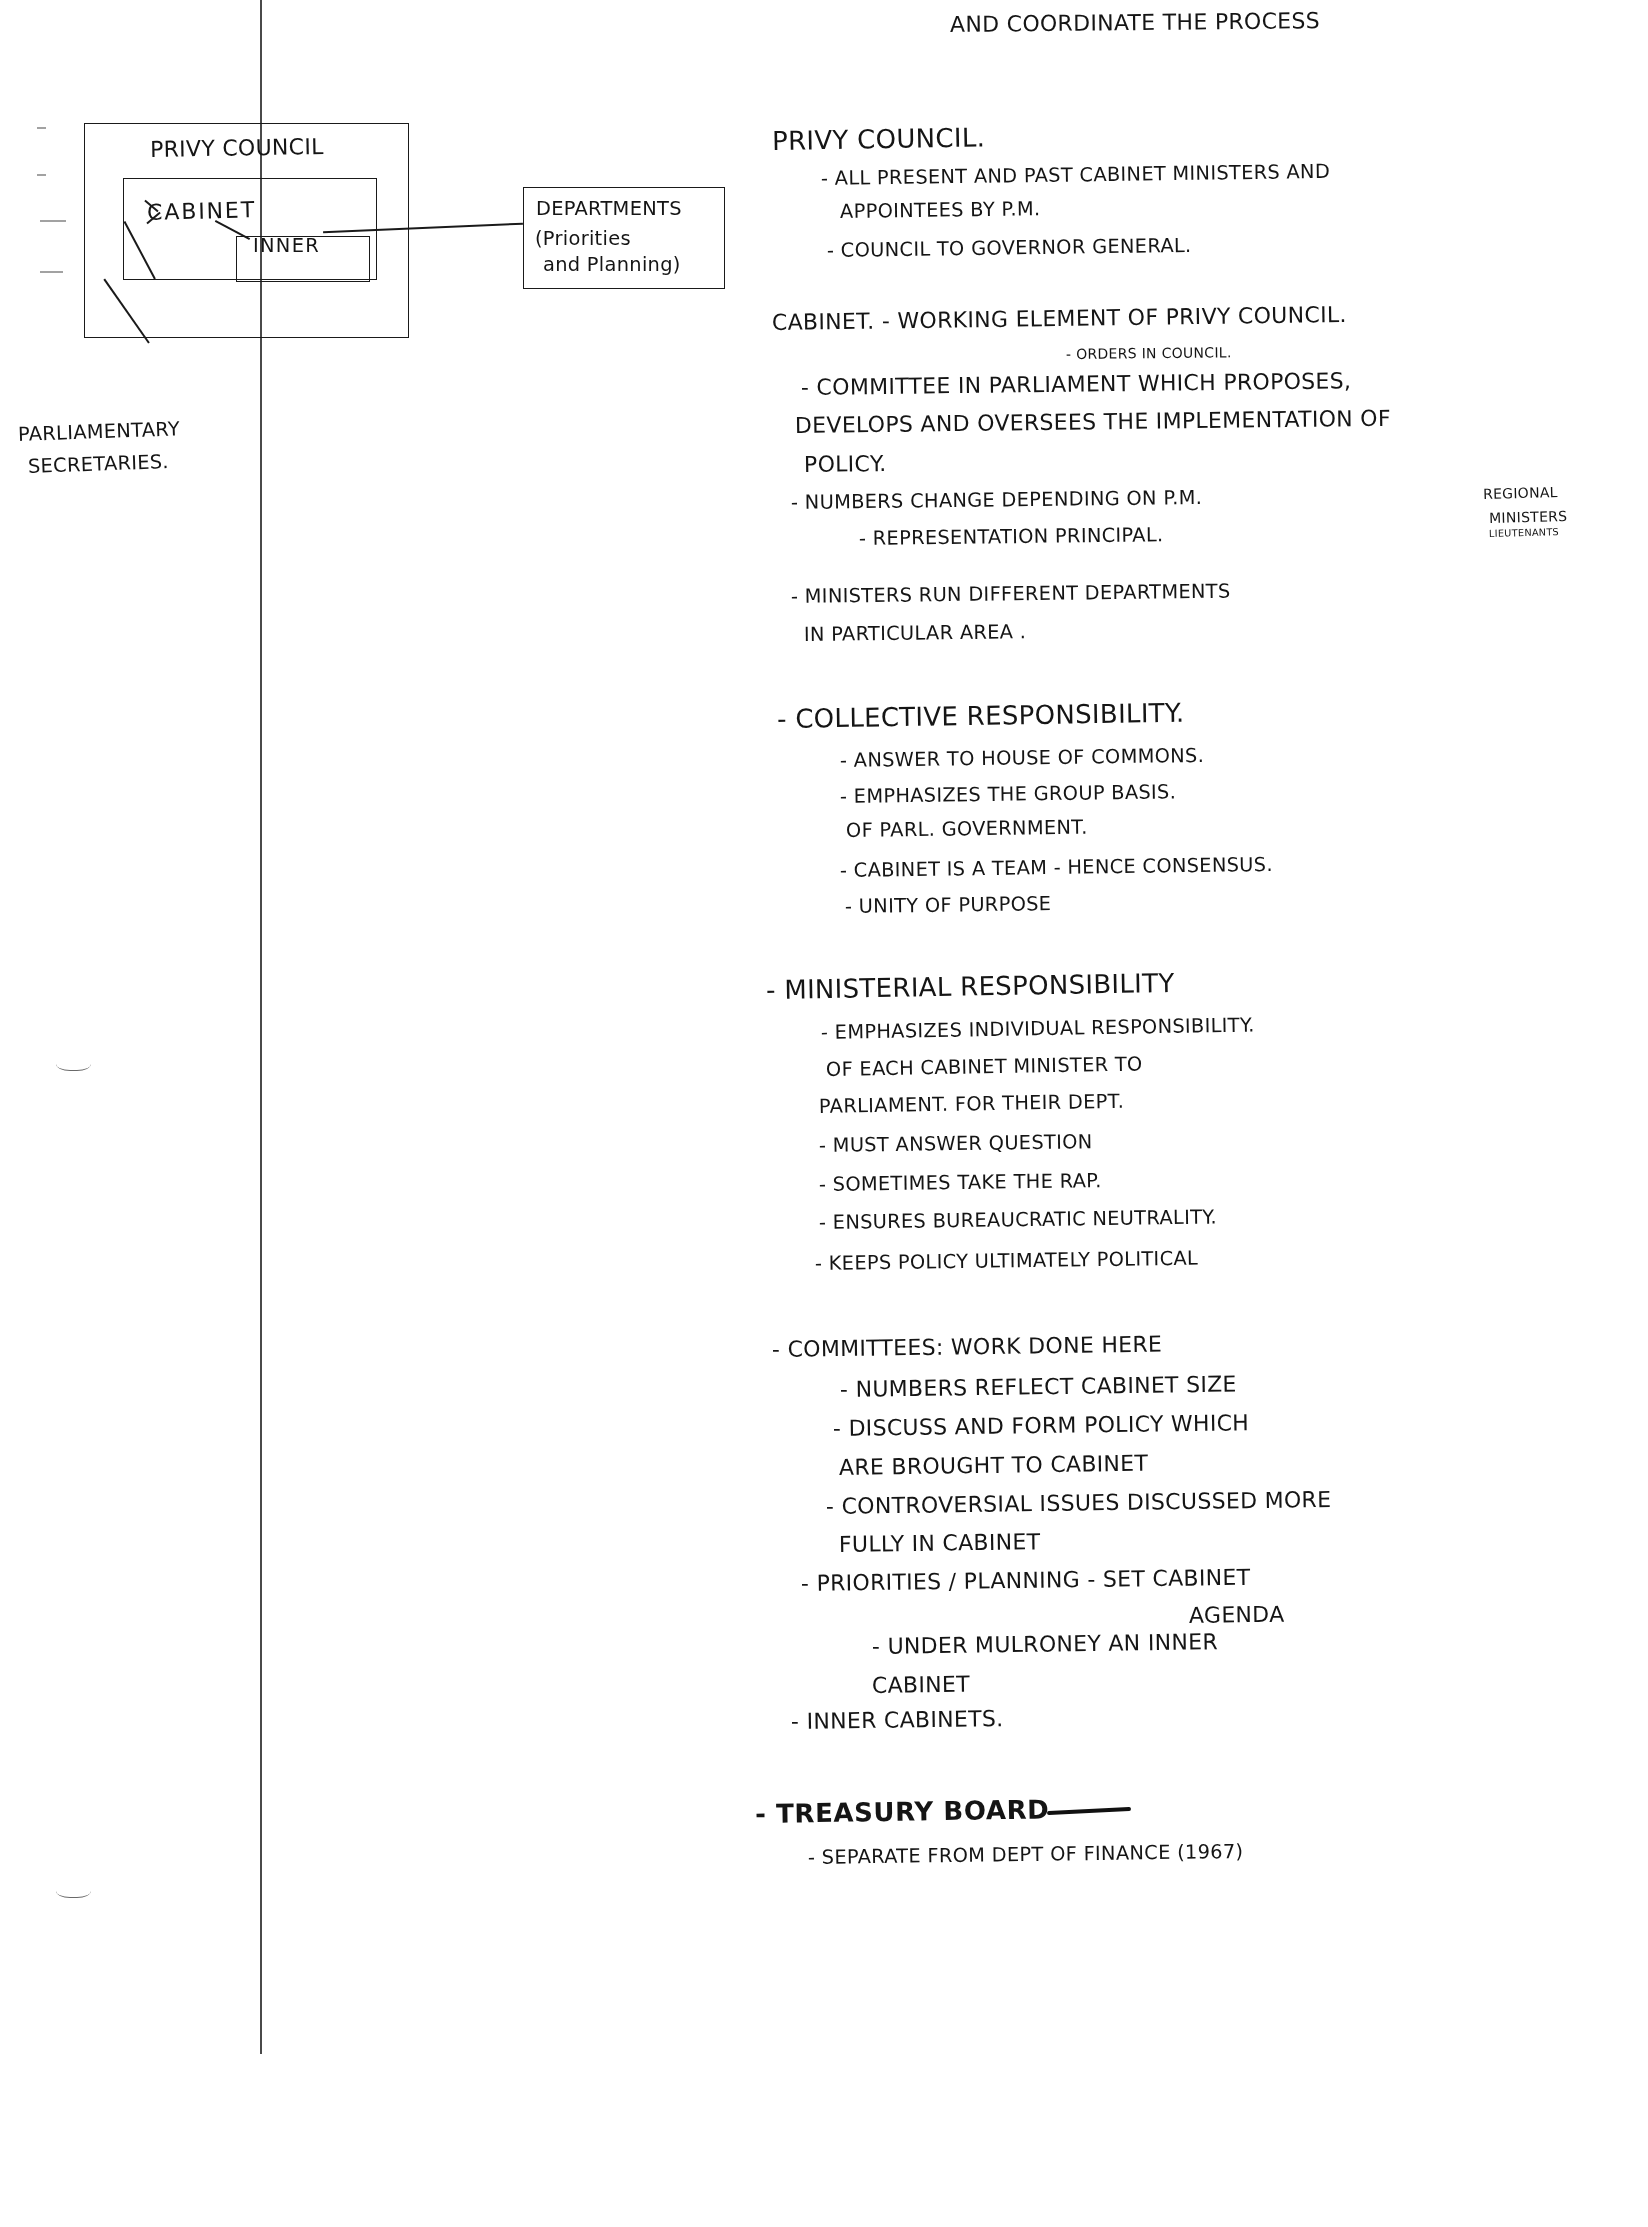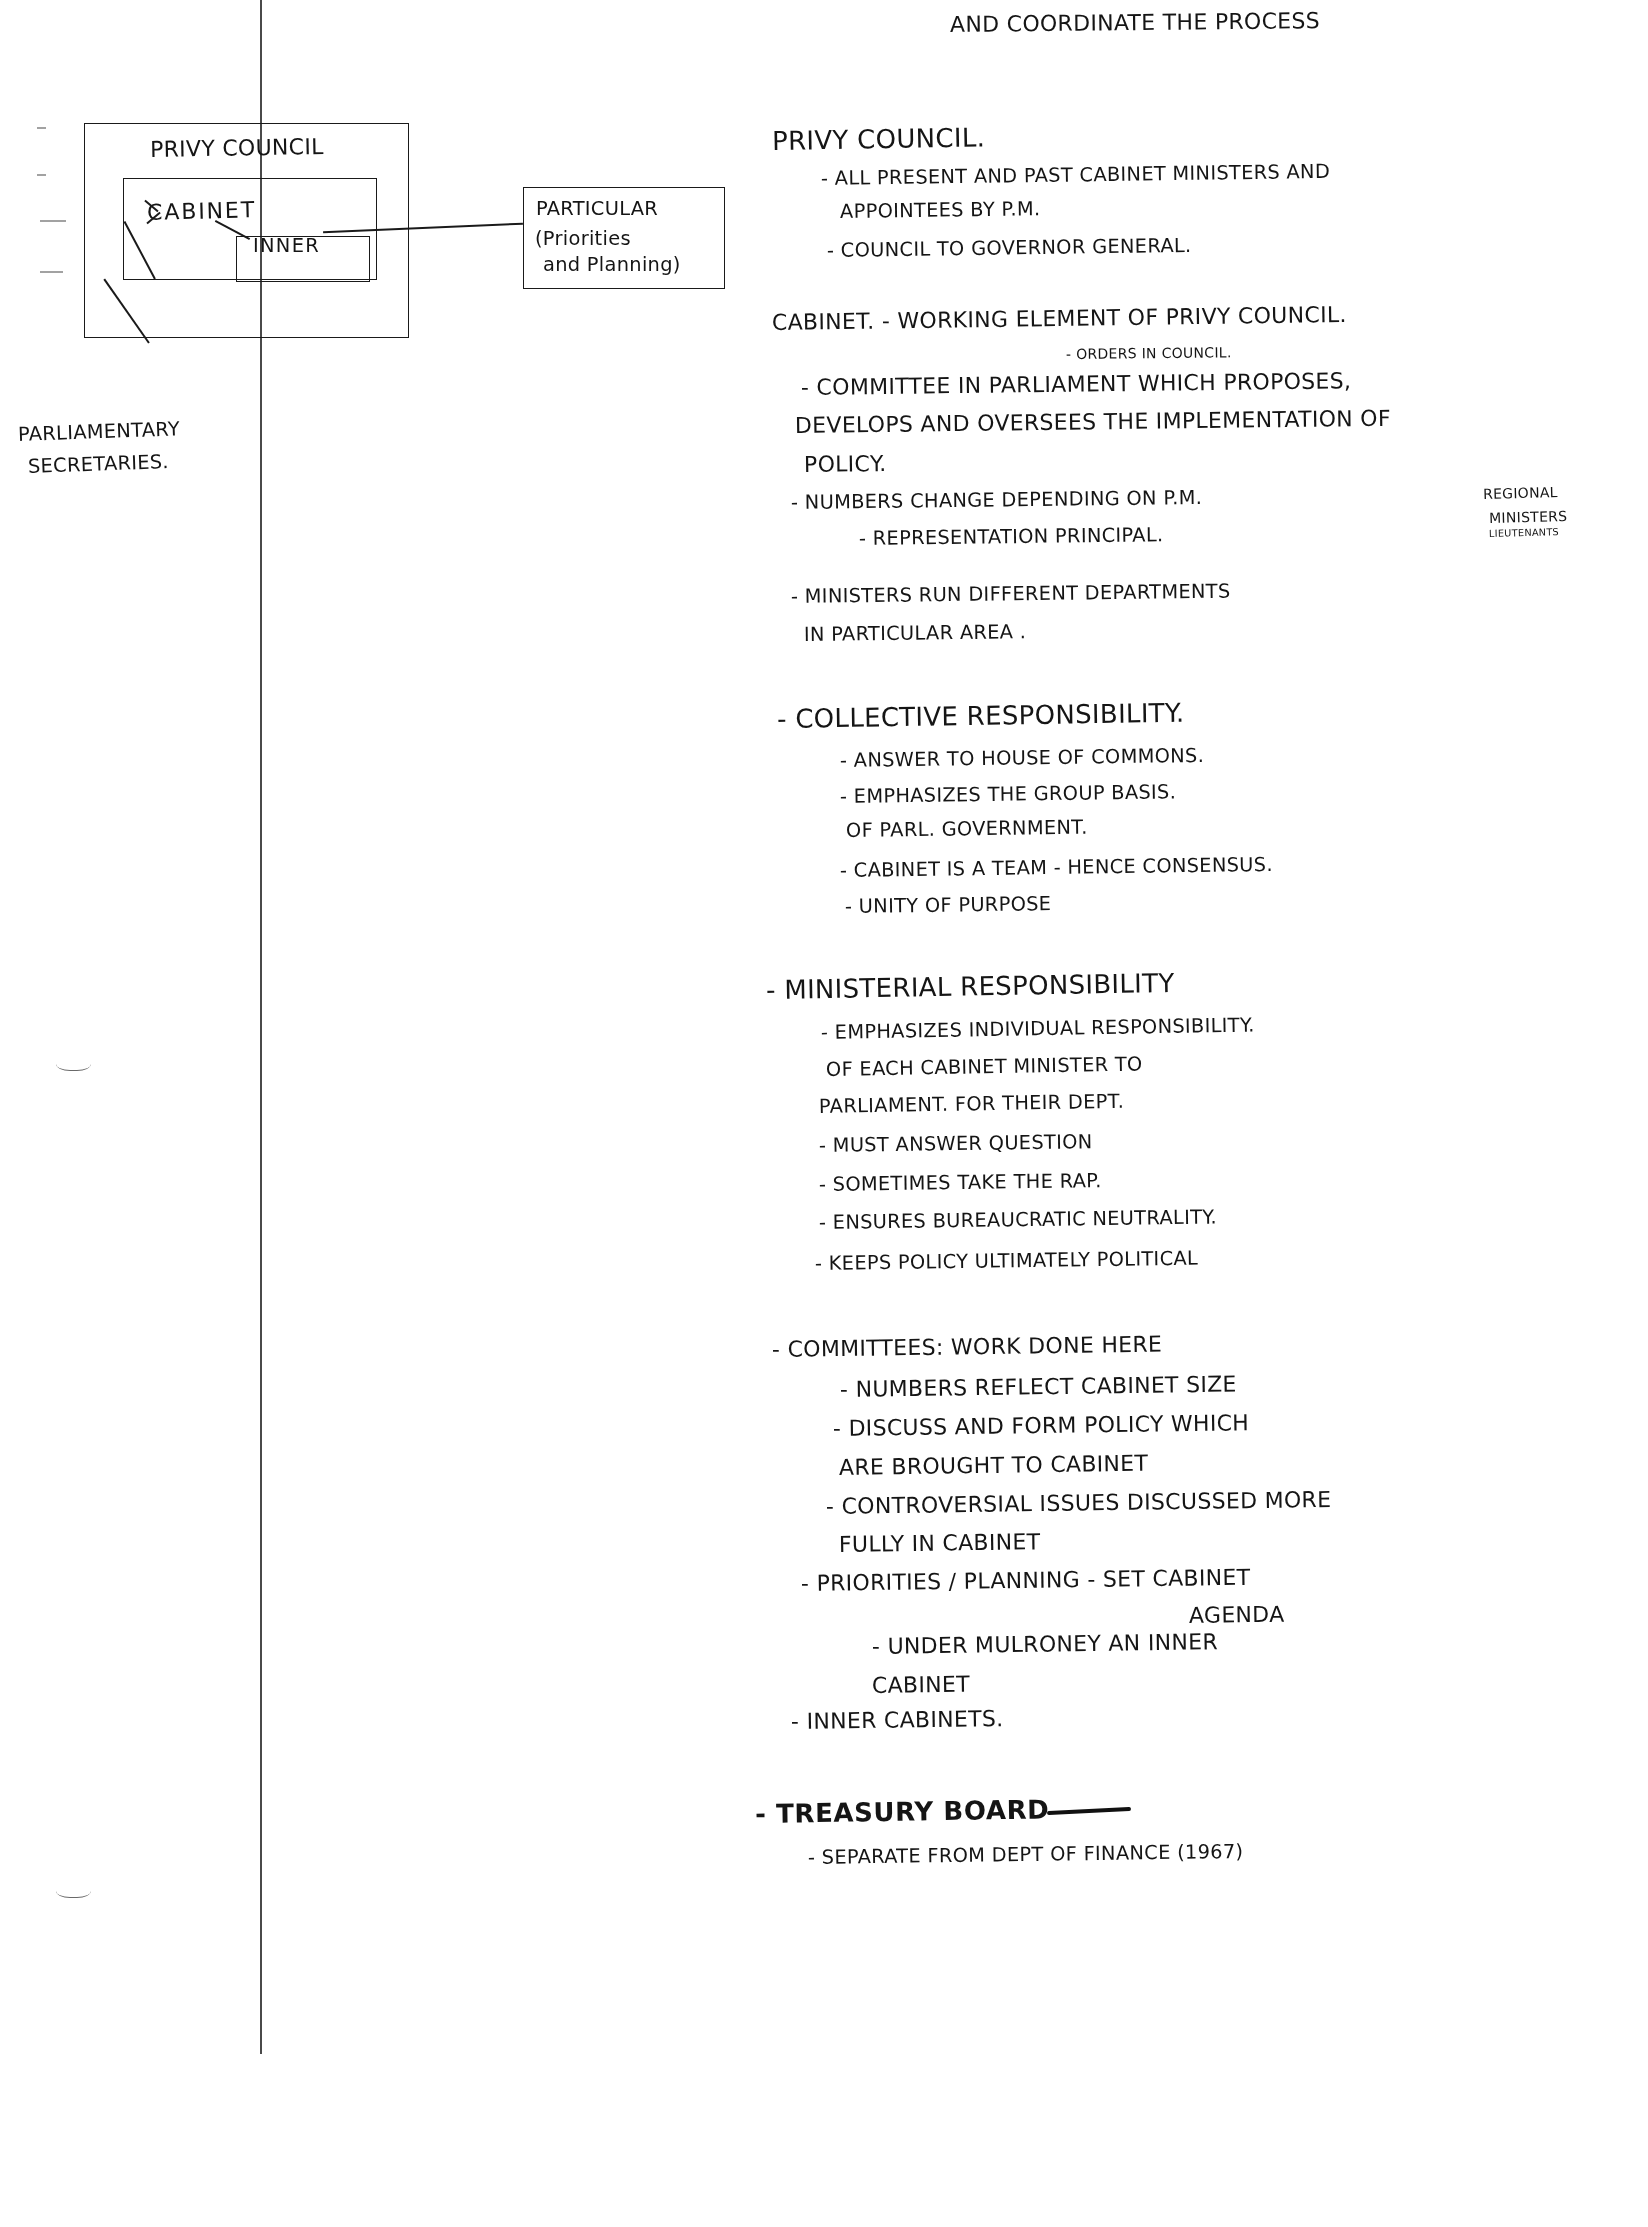--- a/index.html
+++ b/index.html
@@ -120,21 +120,21 @@
 
   <div class="box thin" style="left:236px;top:236px;width:132px;height:44px;"></div>
 
   <div class="hw med" style="left:150px;top:137px;transform:rotate(-1deg);">PRIVY COUNCIL</div>
   <div class="hw med" style="left:147px;top:200px;transform:rotate(-1.5deg);letter-spacing:1.9px;">CABINET</div>
   <div class="hw small" style="left:253px;top:234px;letter-spacing:1.3px;">INNER</div>
 
   <div class="ink-line" style="left:323px;top:227px;width:200px;height:1.9px;transform:rotate(-2.5deg);"></div>
 
   <div class="box thin" style="left:523px;top:187px;width:200px;height:100px;"></div>
-  <div class="hw small" style="left:536px;top:197px;">PARTICULAR</div>
+  <div class="hw small" style="left:536px;top:197px;">DEPARTMENTS</div>
   <div class="hw small" style="left:535px;top:227px;">(Priorities</div>
   <div class="hw small" style="left:543px;top:253px;">and Planning)</div>
 
   <div class="ink-line" style="left:90px;top:278px;width:65px;height:1.9px;transform:rotate(62deg);transform-origin:right center;"></div>
   <div class="ink-line" style="left:71px;top:342px;width:78px;height:1.9px;transform:rotate(55deg);transform-origin:right center;"></div>
 
   <div class="ink-line" style="left:143px;top:205px;width:17px;height:1.9px;transform:rotate(40deg);"></div>
   <div class="ink-line" style="left:145px;top:217px;width:17px;height:1.9px;transform:rotate(-40deg);"></div>
 
   <div class="ink-line" style="left:213px;top:229px;width:39px;height:1.9px;transform:rotate(28deg);"></div>

